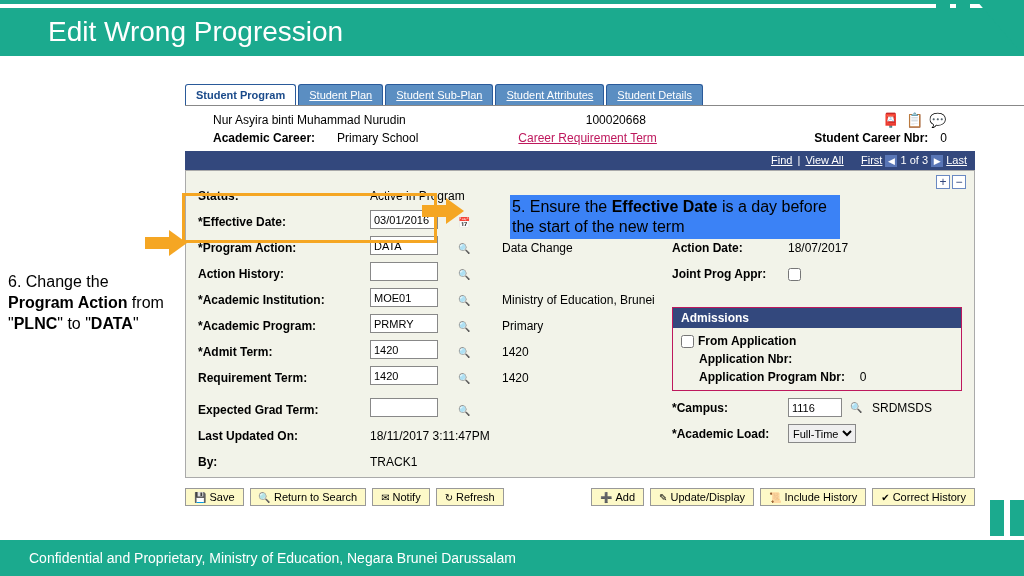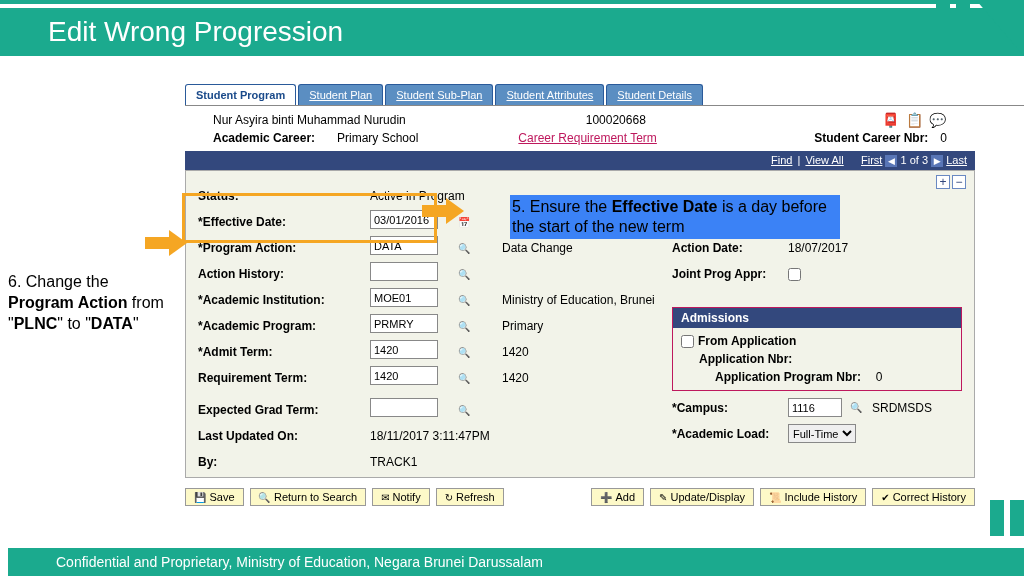--- a/index.html
+++ b/index.html
@@ -55,21 +55,21 @@
 .admissions .body { padding: 4px 8px; }
 .admissions .row2 { display: flex; align-items: center; gap: 4px; min-height: 18px; }
 
 select.sel { height: 19px; font-size: 11px; border: 1px solid #888; }
 
 .button-bar { display: flex; gap: 6px; margin: 10px 0 0 185px; width: 790px; }
 .button-bar .spacer { flex: 1; }
 .btn { background: #fdf9c8; border: 1px solid #999; font-size: 11px; padding: 2px 8px; cursor: pointer; display: flex; align-items: center; gap: 3px; }
 .btn .bicon { font-size: 10px; }
 
-.footer { position: absolute; bottom: 0; left: 0; right: 0; height: 28px; background: #1baa8e; color: #fff; display: flex; align-items: center; padding-left: 48px; font-size: 14px; margin-left: 8px; }
+.footer { position: absolute; bottom: 0; left: 0; right: 0; height: 36px; background: #1baa8e; color: #fff; display: flex; align-items: center; padding-left: 29px; font-size: 14px; }
 .footer-accent { position: absolute; right: 0; bottom: 40px; display: flex; gap: 6px; }
 .footer-accent .bar { width: 14px; height: 36px; background: #1baa8e; }
 
 .callout-6 { position: absolute; left: 8px; top: 272px; width: 160px; font-size: 16px; line-height: 1.3; color: #000; }
 .callout-5 { position: absolute; left: 480px; top: 195px; width: 330px; font-size: 16px; line-height: 1.25; color: #000; background: #3b82f6; padding: 2px; z-index: 5; margin-left: 30px; }
 .callout-5 b, .callout-6 b { font-weight: bold; }
 
 .arrow-shape { position: absolute; width: 42px; height: 26px; }
 .arrow-shape .shaft { position: absolute; left: 0; top: 7px; width: 26px; height: 12px; background: #f5a623; }
 .arrow-shape .head { position: absolute; left: 24px; top: 0; width: 0; height: 0; border-left: 18px solid #f5a623; border-top: 13px solid transparent; border-bottom: 13px solid transparent; }
@@ -201,21 +201,21 @@
       <div class="admissions">
         <div class="hdr">Admissions</div>
         <div class="body">
           <div class="row2">
               <input type="checkbox" style="">
               <span class="bold">From Application</span>
             </div>
           <div class="row2" style="margin-left:18px">
               <span class="bold">Application Nbr:</span>
             </div>
-          <div class="row2" style="margin-left:34px"><span class="bold">Application Program Nbr:</span>&nbsp;&nbsp;<span>0</span></div>
+          <div class="row2" style="margin-left:18px"><span class="bold">Application Program Nbr:</span>&nbsp;&nbsp;<span>0</span></div>
         </div>
       </div>
     </div>
 
     <div class="form-row">
       <span class="fcol1 bold">Expected Grad Term:</span>
       <input class="input" style="">
       <span class="lookup">🔍</span>
       <div class="right-block">
         <span class="rlbl">*Campus:</span>

